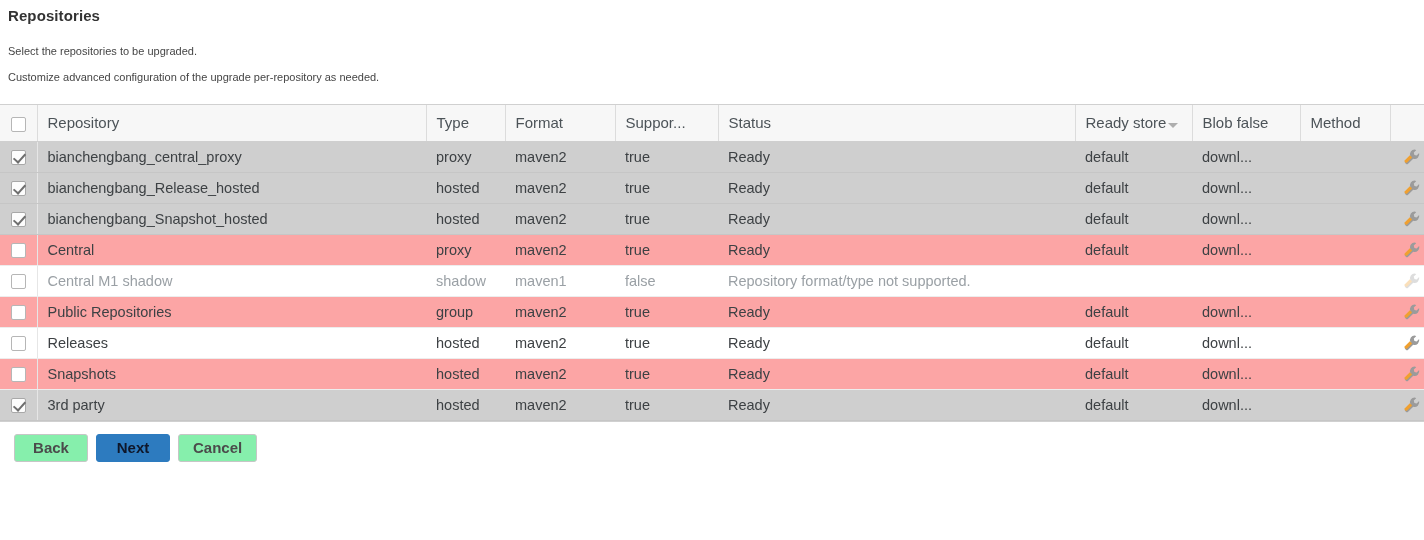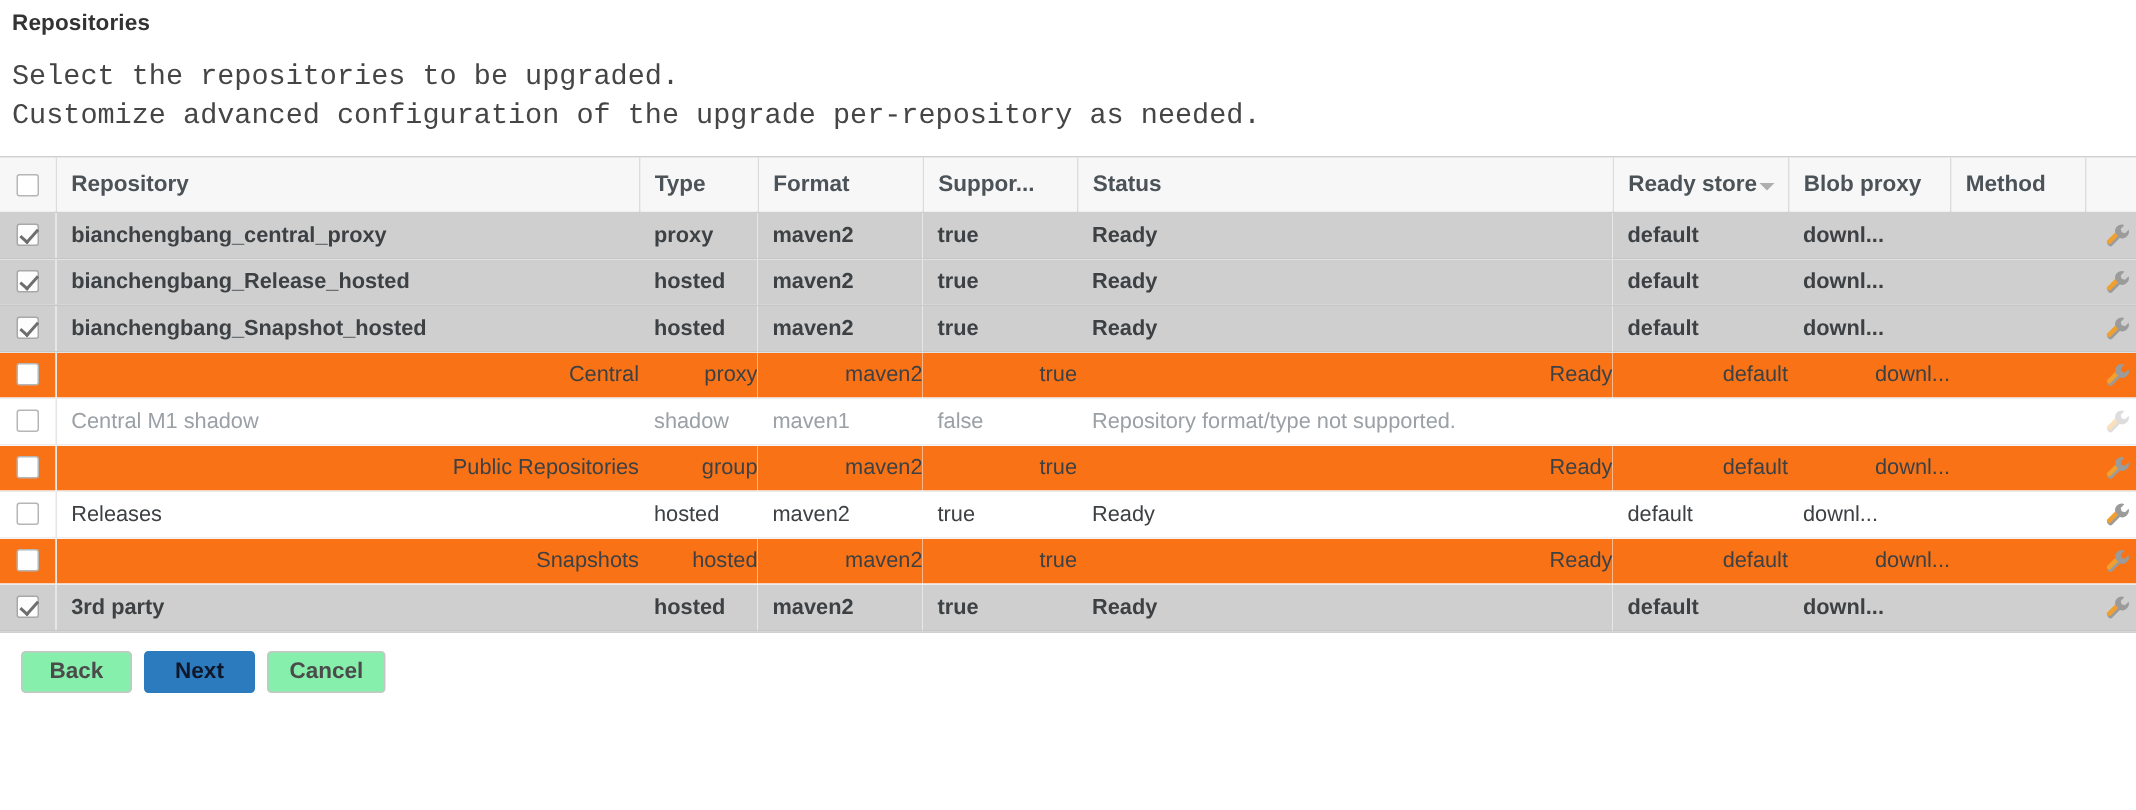--- a/index.html
+++ b/index.html
@@ -26,25 +26,24 @@
     font-weight: bold;
     color: #333333;
     padding: 6px 0 0 8px;
     line-height: 20px;
     letter-spacing: 0.1px;
   }
   .desc-block {
     padding: 12px 0 0 8px;
   }
   .desc-line {
-    font-size: 19px;
+    font-size: 11px;
     color: #454545;
     line-height: 26px;
     white-space: nowrap;
-    font-family: Liberation Mono, monospace;
   }
 
   
   .grid-wrap {
     margin-top: 14px;
     width: 1424px;
     border-top: 1px solid #d0d0d0;
     border-bottom: 1px solid #d0d0d0;
     background: #fff;
   }
@@ -52,21 +51,21 @@
     width: 1424px;
     border-collapse: collapse;
     table-layout: fixed;
     font-size: 14.5px;
   }
   table.grid thead th {
     background: #f7f7f7;
     border-bottom: 1px solid #cfcfcf;
     border-right: 1px solid #dcdcdc;
     font-size: 15px;
-    font-weight: bold;
+    font-weight: normal;
     color: #4c5358;
     text-align: left;
     height: 36px;
     padding: 0 0 0 10px;
     vertical-align: middle;
     overflow: hidden;
     white-space: nowrap;
     position: relative;
   }
   table.grid thead th.col-check {
@@ -96,22 +95,22 @@
     white-space: nowrap;
     overflow: hidden;
     color: #3d4144;
   }
   table.grid tbody td.col-check {
     padding: 0;
     text-align: center;
     border-right: 1px solid #e6e6e6;
   }
   tbody tr.odd  { background: #ffffff; }
-  tbody tr.even { background: #f97316; text-align: right; }
-  tbody tr.selected { background: #cfcfcf; font-weight: bold; }
+  tbody tr.even { background: #fca5a5; }
+  tbody tr.selected { background: #cfcfcf; }
   tbody tr.selected td { border-bottom-color: #c6c6c6; }
   tbody tr.disabled td { color: #9aa0a5; }
 
   
   .w-check  { width: 37px;  }
   .w-repo   { width: 389px; }
   .w-type   { width: 79px;  }
   .w-format { width: 110px; }
   .w-supp   { width: 103px; }
   .w-status { width: 357px; }
@@ -208,21 +207,21 @@
         <tr>
           <th class="col-check">
             <span class="cb"></span>
           </th>
           <th><span>Repository</span></th>
           <th><span>Type</span></th>
           <th><span>Format</span></th>
           <th><span>Suppor...</span></th>
           <th><span>Status</span></th>
           <th><span>Ready store</span><span class="sort-caret"></span></th>
-          <th><span>Blob proxy</span></th>
+          <th><span>Blob false</span></th>
           <th><span>Method</span></th>
           <th class="last"></th>
         </tr>
       </thead>
       <tbody id="grid-body">
           <tr class="selected">
             <td class="col-check"><span class="cb checked"></span></td>
             <td>bianchengbang_central_proxy</td>
             <td>proxy</td>
             <td>maven2</td>

